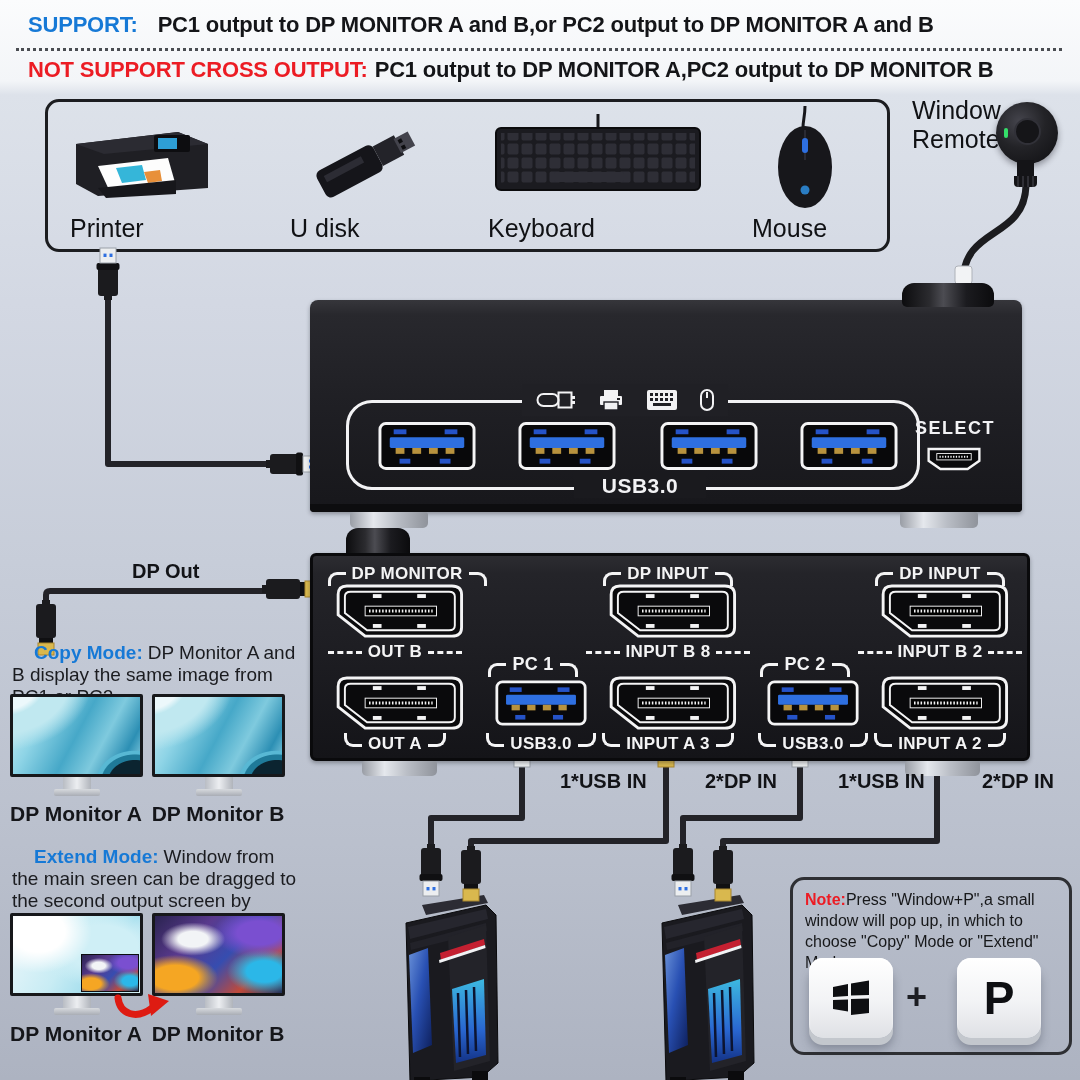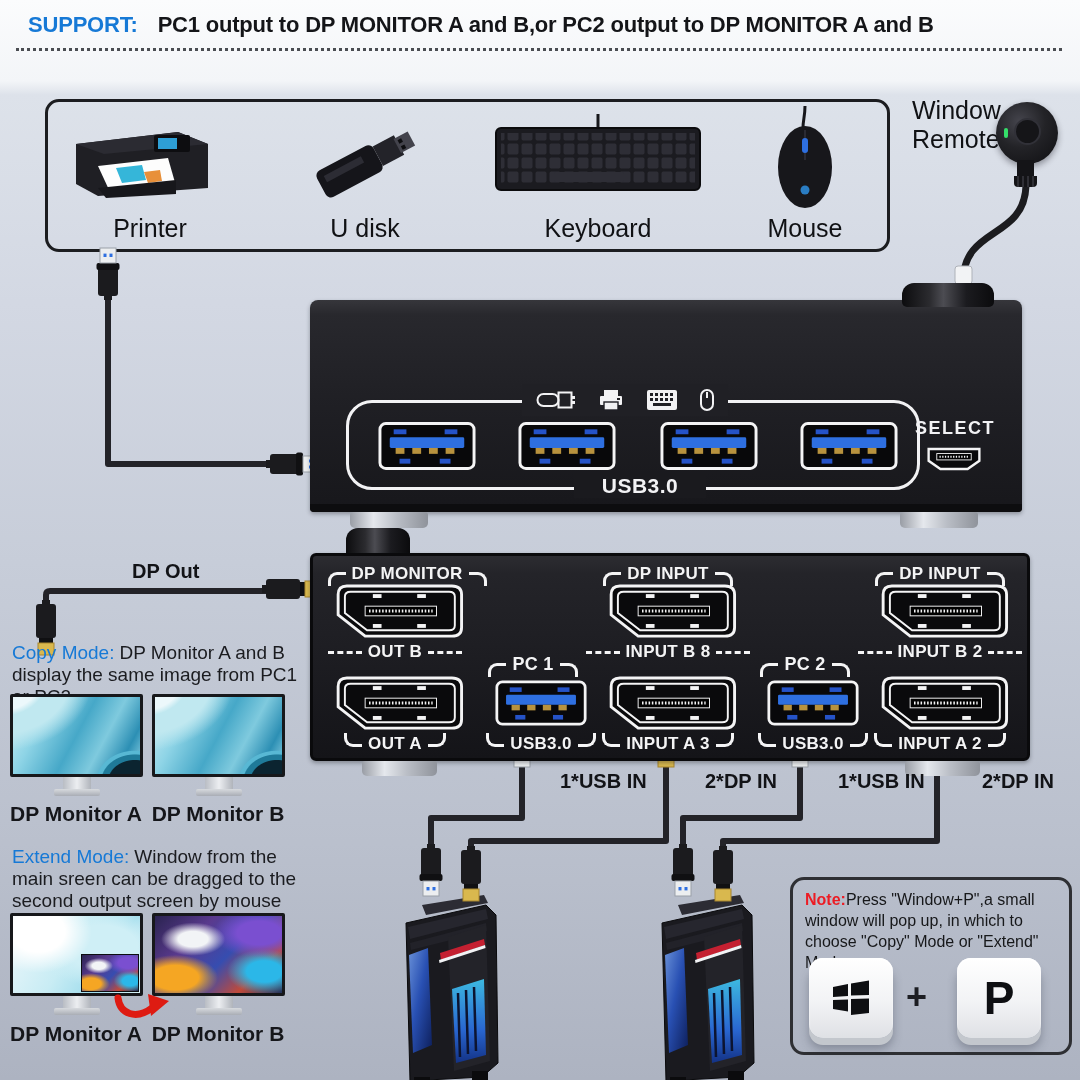--- a/index.html
+++ b/index.html
@@ -8,21 +8,21 @@
     font-family:"Liberation Sans","DejaVu Sans",sans-serif;color:#17181a;
     background:linear-gradient(180deg,#fbfcfd 0%,#f3f5f8 7.5%,#dde2ea 8.8%,#d3d8e3 28%,#c7cdd9 52%,#bac0cd 78%,#adb3c1 100%);}
   .abs{position:absolute;}
   
   .hline{position:absolute;left:28px;white-space:nowrap;font-weight:bold;font-size:22px;letter-spacing:-0.2px;color:#141518;}
   .hblue{color:#1679d6;margin-right:20px;}
   .hred{color:#ec1c24;margin-right:7px;}
   .hdivider{position:absolute;left:16px;top:48px;width:1046px;border-top:3px dotted #4a4d52;}
   
   .peribox{position:absolute;left:45px;top:99px;width:845px;height:153px;border:3px solid #1c1d20;border-radius:14px;}
-  .perilabel{position:absolute;text-align:center;font-size:25px;color:#101114;font-weight:500;}
+  .perilabel{position:absolute;font-size:25px;color:#101114;font-weight:500;}
   
   .wrlabel{position:absolute;left:912px;top:96px;width:120px;font-size:25px;line-height:29px;color:#101114;font-weight:500;}
   .remote{position:absolute;left:996px;top:102px;width:62px;height:62px;border-radius:50%;
     background:radial-gradient(circle at 38% 32%,#45454d 0%,#232327 45%,#0e0e11 100%);box-shadow:0 3px 6px rgba(20,20,30,.4);}
   .remote-btn{position:absolute;left:18px;top:16px;width:27px;height:27px;border-radius:50%;background:#151518;border:2px solid #313138;}
   .remote-led{position:absolute;left:8px;top:26px;width:4px;height:10px;border-radius:2px;background:#35e06a;}
   .remote-stem{position:absolute;left:1017px;top:160px;width:17px;height:16px;background:#141417;}
   .remote-teeth{position:absolute;left:1014px;top:176px;width:23px;height:11px;
     background:repeating-linear-gradient(90deg,#141417 0 3px,#2f2f35 3px 5px);border-radius:0 0 4px 4px;}
   
@@ -43,21 +43,21 @@
     font-weight:bold;font-size:17px;letter-spacing:.3px;white-space:nowrap;}
   .fk::before,.fk::after{content:"";width:15px;height:11px;border-top:3px solid #f4f4f5;}
   .fk.down::before{border-left:3px solid #f4f4f5;border-top-left-radius:9px;transform:translateY(5px);}
   .fk.down::after{border-right:3px solid #f4f4f5;border-top-right-radius:9px;transform:translateY(5px);}
   .fk.up::before{border-top:none;border-bottom:3px solid #f4f4f5;border-left:3px solid #f4f4f5;border-bottom-left-radius:9px;transform:translateY(-4px);}
   .fk.up::after{border-top:none;border-bottom:3px solid #f4f4f5;border-right:3px solid #f4f4f5;border-bottom-right-radius:9px;transform:translateY(-4px);}
   .fk.dash::before,.fk.dash::after{width:34px;height:0;border-top:3px dashed #f4f4f5;transform:none;border-left:none;border-right:none;border-bottom:none;}
   
   .cab-lbl{position:absolute;font-weight:bold;font-size:20px;color:#121317;white-space:nowrap;margin-left:20px;}
   .mode-p{position:absolute;font-size:19px;line-height:22px;color:#1b1c20;font-weight:500;}
-  .mode-b{color:#1679d6;font-weight:normal;margin-right:5px;}
+  .mode-b{color:#1679d6;font-weight:bold;margin-right:5px;margin-left:22px;}
   .dpout{position:absolute;left:132px;top:560px;font-size:20px;font-weight:600;color:#121317;}
   
   .monitor{position:absolute;display:flex;flex-direction:column;align-items:center;width:133px;}
   .screen{width:133px;height:83px;border:3px solid #17181b;border-radius:2px;position:relative;overflow:hidden;}
   .m-neck{width:28px;height:12px;background:linear-gradient(90deg,#b9bdc4,#eceef1,#b0b4bb);}
   .m-base{width:46px;height:7px;background:linear-gradient(180deg,#d7dade,#a9adb5);border-radius:2px;}
   .mon-label{position:absolute;width:150px;text-align:center;font-size:21px;font-weight:600;color:#15161a;}
   .screen-wave{background:
     radial-gradient(90% 120% at 96% 110%, #0b2430 0 23%, #1f7a99 24% 29%, #58b8d4 30% 33%, rgba(88,184,212,0) 34%),
     radial-gradient(120% 150% at -10% -20%, #ecf8fb 0 25%, #c0e8f0 30% 45%, rgba(191,231,240,0) 60%),
@@ -159,20 +159,23 @@
     </symbol>
   </defs>
 </svg>
 
 <div id="canvas">
 
   <div class="hline" style="top:12px">
     <span class="hblue">SUPPORT:</span><span>PC1 output to DP MONITOR A and B,or PC2 output to DP MONITOR A and B</span>
   </div>
   <div class="hdivider"></div>
+  <div class="hline" style="top:57px">
+    <span class="hred">NOT SUPPORT CROSS OUTPUT:</span><span>PC1 output to DP MONITOR A,PC2 output to DP MONITOR B</span>
+  </div>
 
   <div class="peribox"></div>
   <svg class="abs" style="left:58px;top:110px" width="180" height="100" viewBox="0 0 180 100">
     <path d="M18,34 L120,22 L150,34 L150,78 L40,86 L18,74 Z" fill="#1f1f24"></path>
     <path d="M18,34 L120,22 L150,34 L46,44 Z" fill="#2b2b32"></path>
     <rect x="96" y="25" width="36" height="17" rx="2" fill="#0d0d10"></rect>
     <rect x="100" y="28" width="19" height="11" fill="#2e9fd6"></rect>
     <path d="M40,56 L110,48 L118,76 L52,82 Z" fill="#fdfdfd"></path>
     <path d="M58,58 L84,55 L88,70 L64,73 Z" fill="#35b6d9"></path>
     <path d="M86,62 L102,60 L104,71 L90,73 Z" fill="#e8903a"></path>

